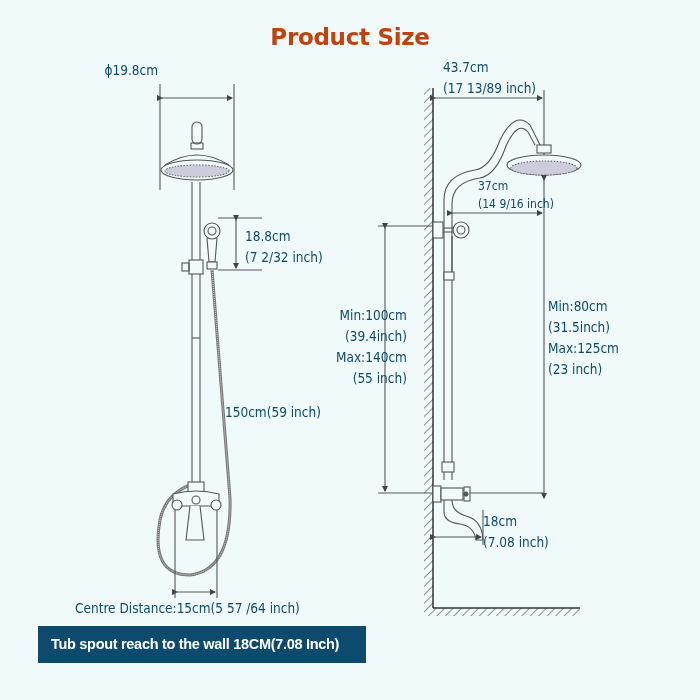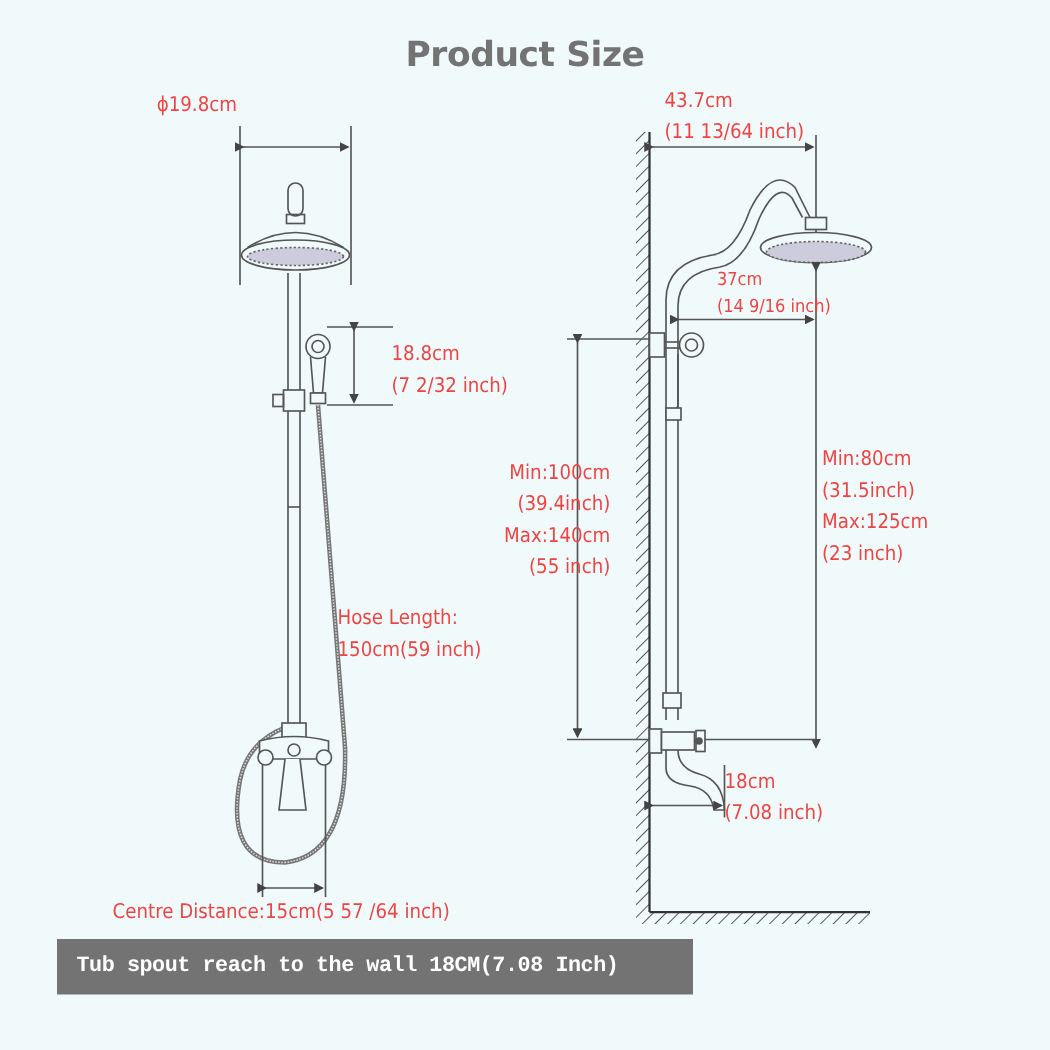--- a/index.html
+++ b/index.html
@@ -1,24 +1,24 @@
 <!DOCTYPE html>
 <html><head>
 <meta charset="utf-8">
 <style>
   html, body { margin:0; padding:0; }
   body { width:700px; height:700px; background:#F0FAFA; position:relative; overflow:hidden;
          font-family:"Liberation Sans", "DejaVu Sans", sans-serif; color:#2a2a2a; }
   .title { position:absolute; left:0; width:700px; top:24px; text-align:center;
-           font-family:"DejaVu Sans", sans-serif; font-weight:bold; font-size:23px; color:#737373; letter-spacing:-0.3px; }
-  .lbl { position:absolute; font-family:"DejaVu Sans", sans-serif; font-size:13.5px; line-height:21px; color:#ef4444; white-space:nowrap; font-stretch:condensed; }
+           font-family:"DejaVu Sans", sans-serif; font-weight:bold; font-size:23px; color:#c2410c; letter-spacing:-0.3px; }
+  .lbl { position:absolute; font-family:"DejaVu Sans", sans-serif; font-size:13.5px; line-height:21px; color:#0c4a6e; white-space:nowrap; font-stretch:condensed; }
   .lbl span { display:block; }
   svg.draw { position:absolute; left:0; top:0; }
-  .banner { position:absolute; left:38px; top:626px; width:424px; height:37px; background:#737373;
-            color:#fff; font-family:Liberation Mono, monospace; font-weight:bold; font-size:14.5px;
+  .banner { position:absolute; left:38px; top:626px; width:328px; height:37px; background:#0c4a6e;
+            color:#fff; font-family:Liberation Sans, sans-serif; font-weight:bold; font-size:14.5px;
             line-height:37px; padding-left:13px; box-sizing:border-box; letter-spacing:-0.3px; }
 </style>
 </head>
 <body>
 
 <div class="title">Product Size</div>
 
 <svg class="draw" width="700" height="700" viewBox="0 0 700 700">
   <defs>
     <marker id="arr" markerWidth="6" markerHeight="6" refX="5" refY="3" orient="auto">
@@ -118,33 +118,32 @@
     <path d="M444 500 L444 512 Q444 522 460 524 Q474 526 476 540 L483 540 Q482 520 466 516 Q452 512 452 500"></path>
 
     <line x1="483" y1="510" x2="483" y2="545"></line>
     <line x1="435" y1="537" x2="481" y2="537" marker-end="url(#arr)" marker-start="url(#arr)"></line>
   </g>
 </svg>
 
 <div class="lbl" style="left:54px;top:60px;text-align:right;width:104px;">
   <span>ϕ19.8cm</span>
 </div>
-<div class="lbl" style="left:245px;top:226px;margin-left:16px;">
+<div class="lbl" style="left:245px;top:226px;">
   <span>18.8cm</span>
   <span>(7 2/32 inch)</span>
 </div>
 <div class="lbl" style="left:225px;top:402px;">
-  <span>Hose Length:</span>
   <span>150cm(59 inch)</span>
 </div>
 <div class="lbl" style="left:75px;top:598px;text-align:center;">Centre Distance:15cm(5 57 /64 inch)</div>
 
 <div class="lbl" style="left:443px;top:57px;">
   <span>43.7cm</span>
-  <span>(11 13/64 inch)</span>
+  <span>(17 13/89 inch)</span>
 </div>
 <div class="lbl" style="left:458px;top:177px;font-size:12px;line-height:18px;margin-left:20px;">
   <span>37cm</span>
   <span>(14 9/16 inch)</span>
 </div>
 <div class="lbl" style="left:336px;top:305px;text-align:right;">
   <span>Min:100cm</span>
   <span>(39.4inch)</span>
   <span>Max:140cm</span>
   <span>(55 inch)</span>

